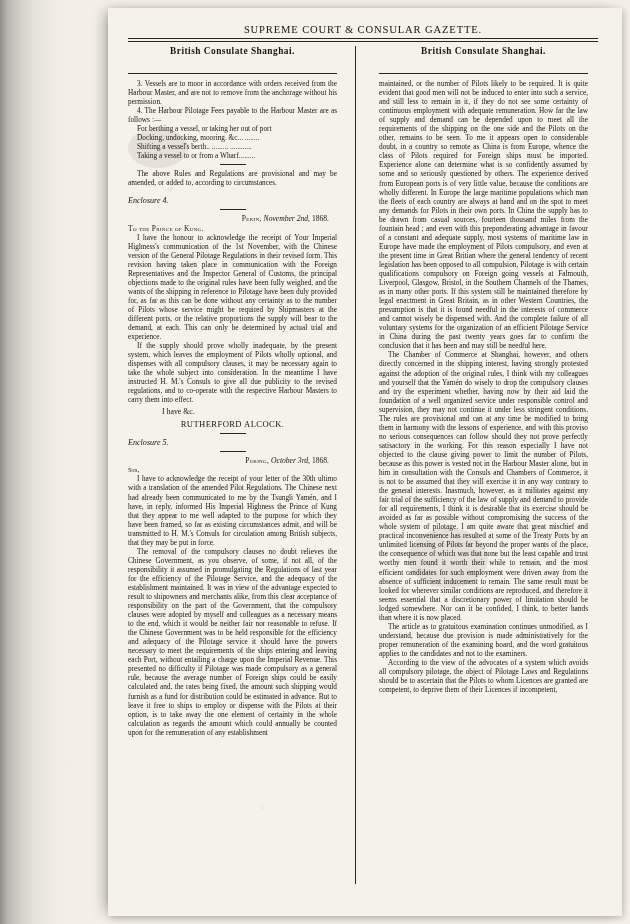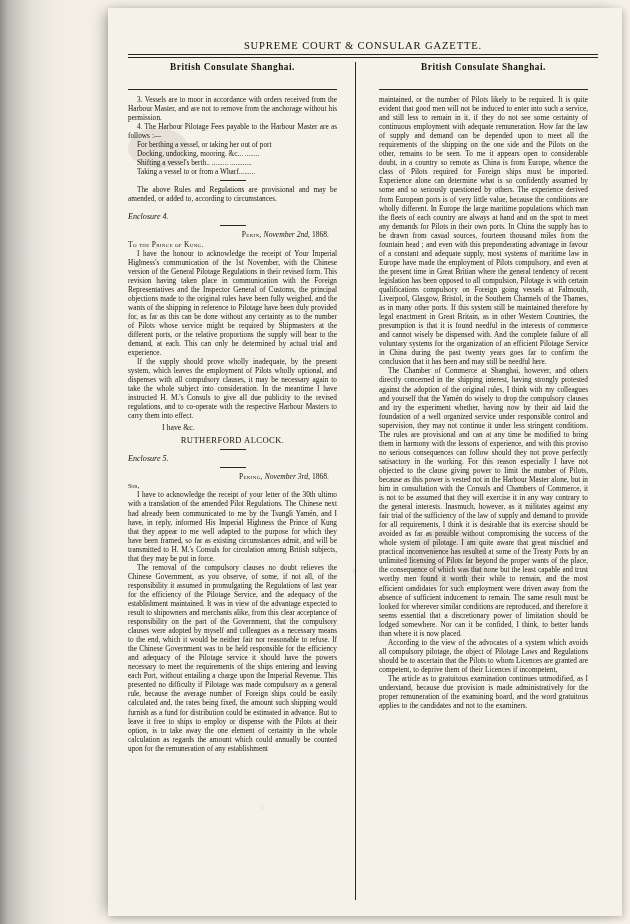--- a/index.html
+++ b/index.html
@@ -38,21 +38,21 @@
     background-image:
       radial-gradient(circle at 12% 20%, rgba(120,110,95,0.07) 0 2px, transparent 3px),
       radial-gradient(circle at 48% 62%, rgba(120,110,95,0.06) 0 2px, transparent 3px),
       radial-gradient(circle at 78% 35%, rgba(120,110,95,0.05) 0 2px, transparent 3px),
       radial-gradient(circle at 30% 88%, rgba(120,110,95,0.05) 0 2px, transparent 3px);
     mix-blend-mode: multiply;
   }
   #content {
     position: absolute;
     left: 128px;
-    top: 40px;
+    top: 24px;
     width: 470px;
     height: 876px;
     color: #17150f;
   }
   .masthead {
     text-align: center;
     font-size: 10.6px;
     letter-spacing: 0.85px;
     font-variant: small-caps;
     text-transform: uppercase;
@@ -216,39 +216,39 @@
 
         <div class="ihave">I have &amp;c.</div>
         <div class="signature">RUTHERFORD ALCOCK.</div>
 
         <div class="minirule"></div>
         <div class="encl">Enclosure 5.</div>
         <div class="minirule"></div>
 
         <div class="dateline">
           <span class="place">Peking,</span>
-          <span class="ital">November 3rd,</span>
+          <span class="ital">October 3rd,</span>
           <span>1868.</span>
         </div>
 
         <div class="sir">Sir,</div>
 
         <p class="ind">I have to acknowledge  the receipt of your letter of the 30th ultimo with a translation of the amended Pilot Regulations.  The Chinese next had already been communicated to me by the Tsungli Yamén, and I have, in reply, informed His Imperial Highness the Prince of Kung that they appear to me well adapted to the purpose for which they have been framed, so far as existing circumstances admit, and will be transmitted to H. M.'s Consuls for circulation among British subjects, that they may be put in force.</p>
         <p class="ind">The removal of the compulsory clauses no doubt relieves the Chinese Government, as you observe, of some, if not all, of the responsibility it assumed in promulgating the Regulations of last year for the efficiency of the Pilotage Service, and the adequacy of the establishment maintained.  It was in view of the advantage expected to result to shipowners and merchants alike, from this clear acceptance of responsibility on the part of the Government, that the compulsory clauses were adopted by myself and colleagues as a necessary means to the end, which it would be neither fair nor reasonable to refuse.  If the Chinese Government was to be held responsible for the efficiency and adequacy of the Pilotage service it should have the powers necessary to meet the requirements of the ships entering and leaving each Port, without entailing a charge upon the Imperial Revenue.  This presented no difficulty if Pilotage was made compulsory as a general rule, because the average number of Foreign ships could be easily calculated and, the rates being fixed, the amount such shipping would furnish as a fund for distribution could be estimated in advance.  But to leave it free to ships to employ or dispense with the Pilots at their option, is to take away the one element of certainty in the whole calculation as regards the amount which could annually be counted upon for the remuneration of any establishment</p>
       </div>
 
       <div class="vdivide"></div>
 
       <div class="col col-right">
 
         <div class="colhead">
           <span>British Consulate Shanghai.</span>
         </div>
 
         <p class="noind">maintained, or the number of Pilots likely to be required.  It is quite evident that good men will not be induced to enter into such a service, and still less to remain in it, if they do not see some certainty of continuous employment with adequate remuneration.  How far the law of supply and demand can be depended upon to meet all the requirements of the shipping on the one side and the Pilots on the other, remains to be seen.  To me it appears open to considerable doubt, in a country so remote as China is from Europe, whence the class of Pilots required for Foreign ships must be imported. Experience alone can determine what is so confidently assumed by some and so seriously questioned by others. The experience derived from European ports is of very little value, because the conditions are wholly different. In Europe the large maritime populations which man the fleets of each country are always at hand and on the spot to meet any demands for Pilots in their own ports.  In China the supply has to be drawn from casual sources, fourteen thousand miles from the fountain head ; and even with this preponderating advantage in favour of a constant and adequate supply, most systems of maritime law in Europe have made the employment of Pilots compulsory, and even at the present time in Great Britian where the general tendency of recent legislation has been opposed to all compulsion, Pilotage is with certain qualifications compulsory on Foreign going vessels at Falmouth, Liverpool, Glasgow, Bristol, in the Southern Channels of the Thames, as in many other ports.  If this system still be maintained therefore by legal enactment in Great Britain, as in other Western Countries, the presumption  is that it is found needful in the interests of commerce and cannot wisely be dispensed with.  And the complete failure of all voluntary systems for the organization of an efficient  Pilotage Service in China during the past twenty years goes far to confirm the conclusion that it has been and may still be needful here.</p>
         <p class="ind">The Chamber of  Commerce at Shanghai, however, and others directly concerned in the shipping interest, having strongly protested  against the adoption of the original rules, I think with my colleagues and yourself that the Yamén do wisely to drop the compulsory clauses and try the experiment whether, having now by their aid laid the foundation of a well organized service under responsible control and supervision, they may not continue it under less stringent conditions. The rules are provisional and can at any time be modified to bring them in harmony with the lessons of experience, and with this proviso no serious consequences can follow should they not prove perfectly satisactory in the working.  For this reason especially I have not objected to the clause giving power to limit the number of Pilots, because as this power is vested not in the Harbour Master alone, but in him in consultation with the Consuls and Chambers of Commerce, it is not to be assumed that they will exercise it in any way contrary to the general interests.  Inasmuch, however, as it militates against any fair trial of the sufficiency of the law of supply and demand to provide for all requirements, I think it is desirable that its exercise should be avoided as far as possible without compromising the success of the whole system of pilotage.  I am quite aware that great mischief and practical inconvenience has resulted at some of the Treaty Ports by an unlimited licensing of Pilots far beyond the proper wants of the place, the consequence of which was that none but the least capable and trust worthy men found it worth their while to remain, and the most efficient candidates for such employment were driven away from the absence of sufficient inducement to remain.  The same result must be looked for wherever similar conditions are reproduced, and therefore it seems essential that a  discretionary power of limitation should be lodged somewhere.  Nor can it be confided, I think, to  better hands than  where it is now placed.</p>
+        <p class="ind">The article as to gratuitous examination continues unmodified, as I understand, because  due provision is made administratively for the proper remuneration of the  examining board, and the word  gratuitous applies to the candidates and not to the  examiners.</p>
         <p class="ind">According to the  view of the advocates of a system which avoids all compulsory pilotage, the object of Pilotage Laws and Regulations should be to  ascertain that the Pilots to whom  Licences are granted are competent, to deprive them of their Licences if incompetent,</p>
-        <p class="ind">The article as to gratuitous examination continues unmodified, as I understand, because  due provision is made administratively for the proper remuneration of the  examining board, and the word  gratuitous applies to the candidates and not to the  examiners.</p>
       </div>
 
     </div>
   </div>
 </div>
 
 </body></html>

